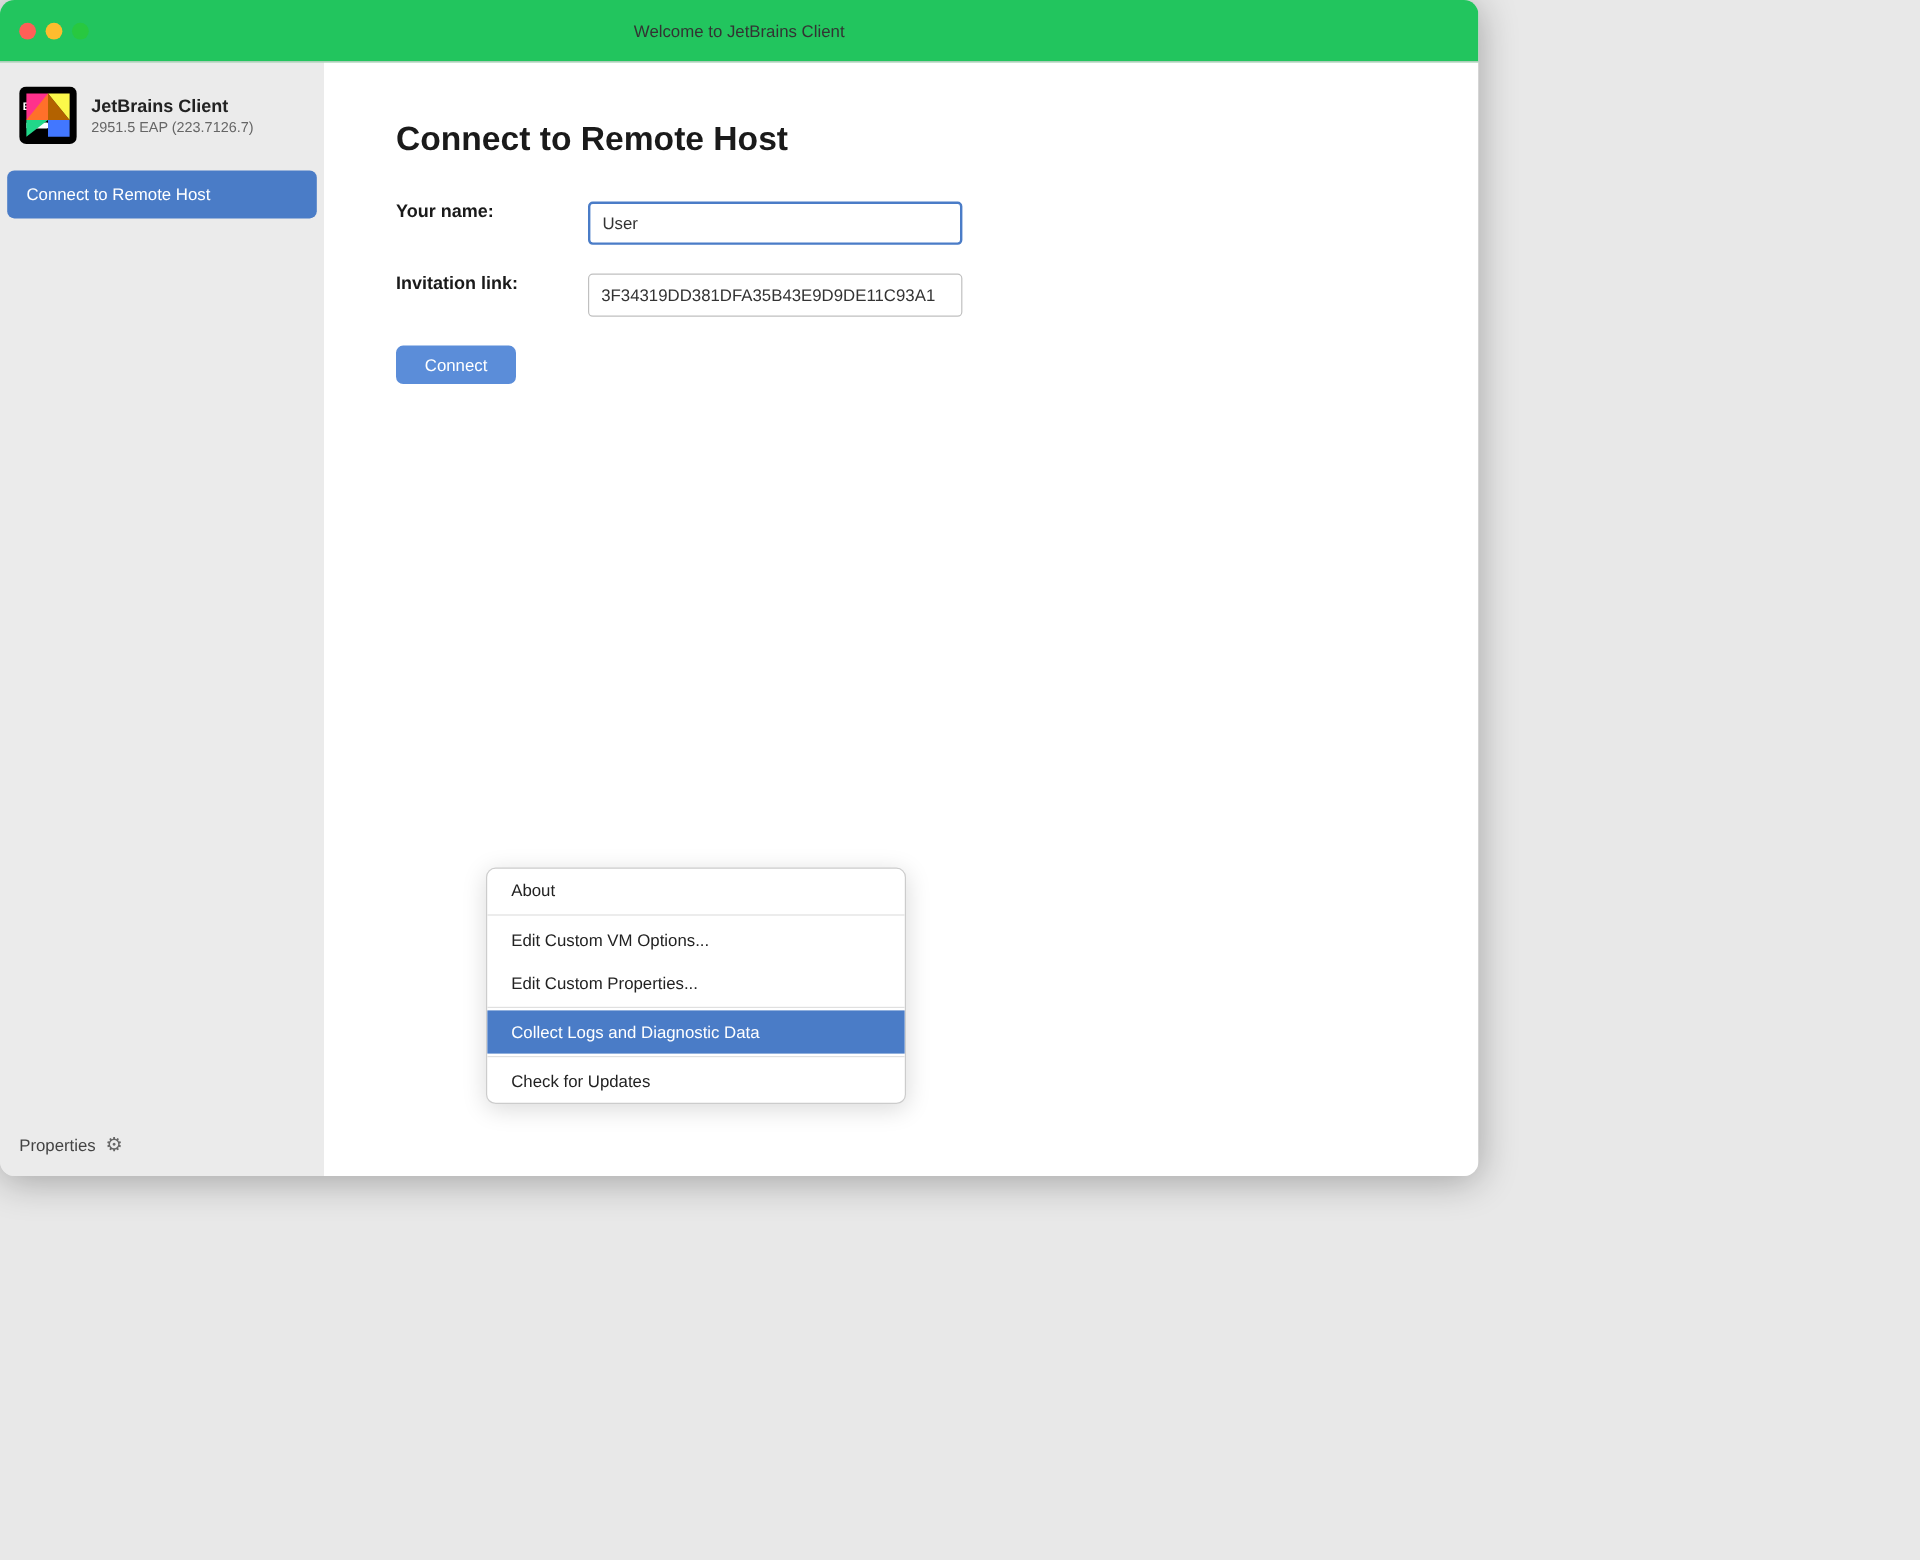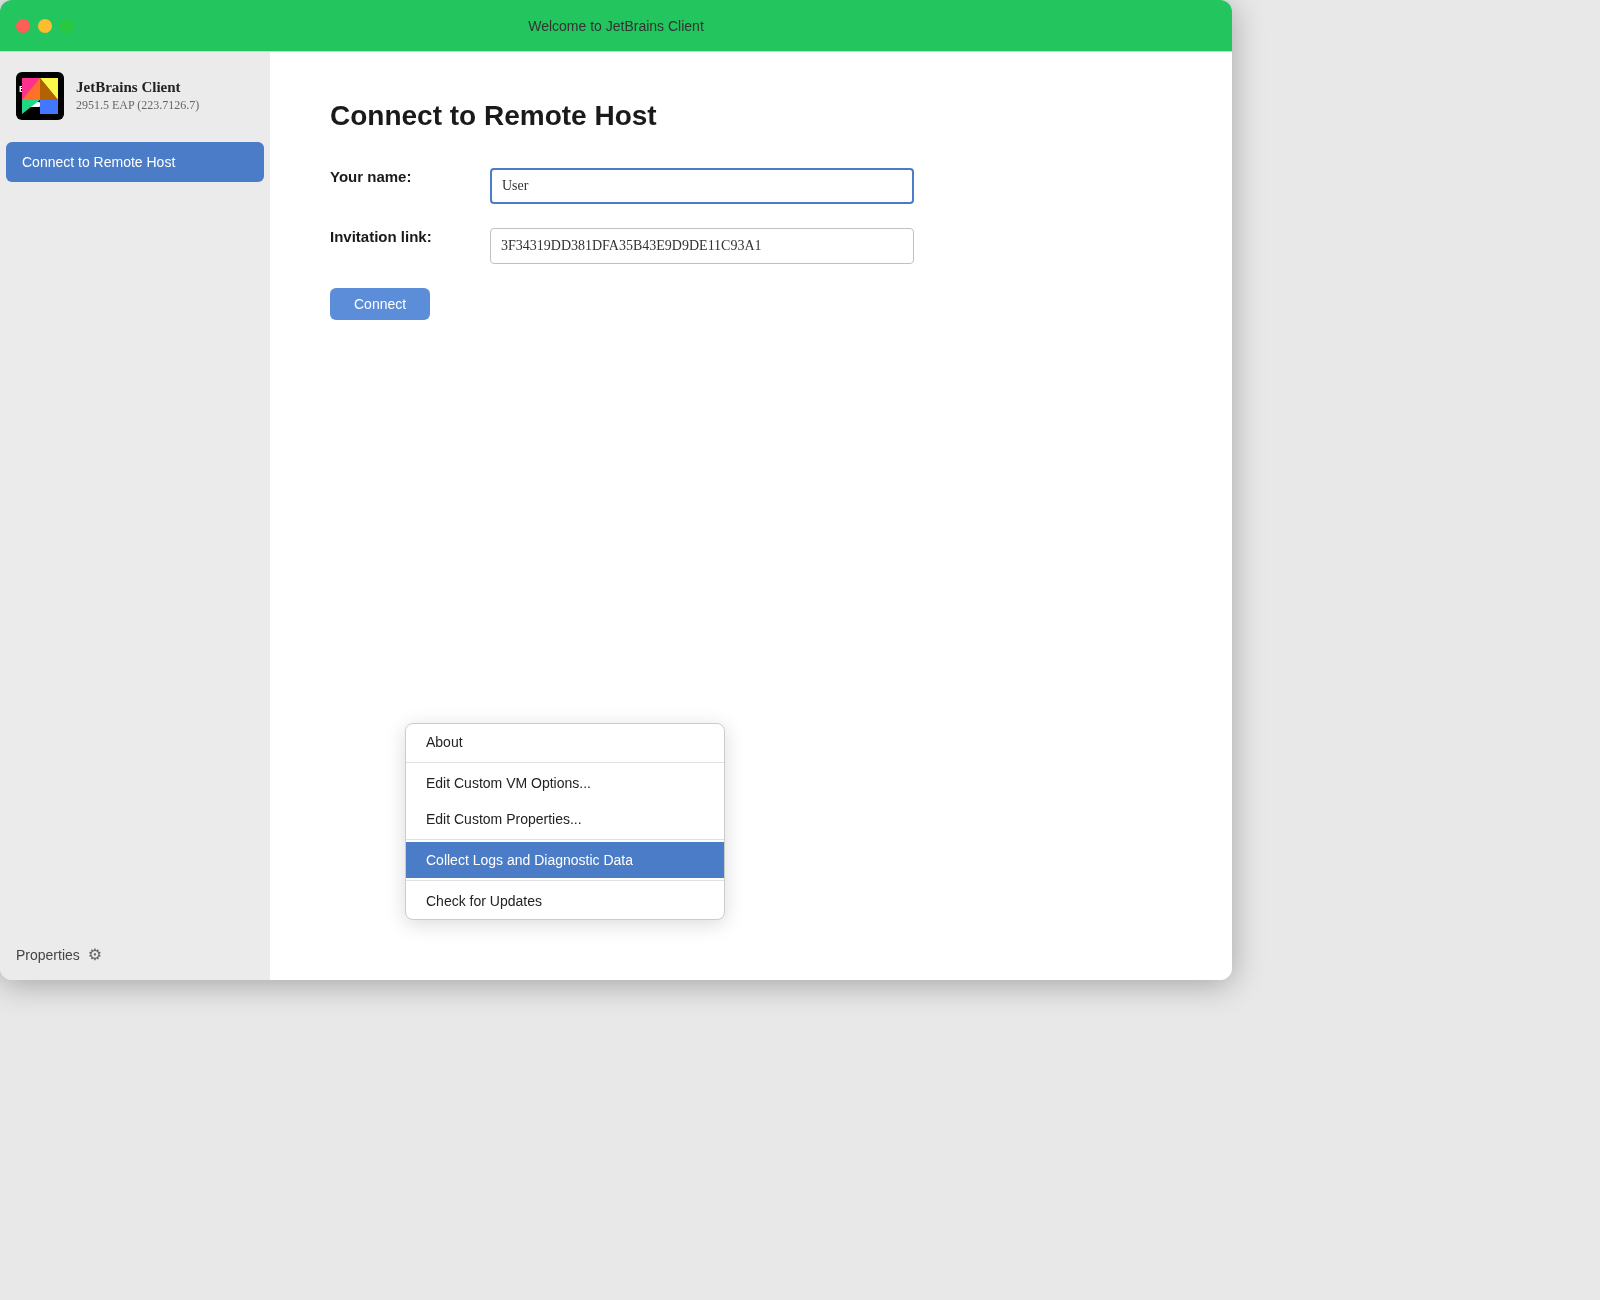--- a/index.html
+++ b/index.html
@@ -74,21 +74,20 @@
 
     .app-logo {
       width: 48px;
       height: 48px;
       flex-shrink: 0;
     }
 
     .app-info {
       display: flex;
       flex-direction: column;
-      font-family: Liberation Serif, serif;
     }
 
     .app-name {
       font-size: 15px;
       font-weight: 600;
       color: #222;
     }
 
     .app-version {
       font-size: 12px;
@@ -155,30 +154,29 @@
 
     .form-label {
       font-size: 15px;
       font-weight: 600;
       color: #1a1a1a;
       width: 160px;
       flex-shrink: 0;
     }
 
     .form-input {
-      width: 424px;
+      width: 312px;
       height: 36px;
       border: 2px solid #4a7cc7;
       border-radius: 4px;
       padding: 0 10px;
       font-size: 14px;
       color: #333;
       outline: none;
       background: #fff;
-      font-family: Liberation Serif, serif;
     }
 
     .form-input.no-focus {
       border: 1px solid #c0c0c0;
     }
 
     .connect-button {
       margin-top: 0;
       padding: 8px 24px;
       background: #5b8dd9;
@@ -188,21 +186,21 @@
       font-size: 14px;
       cursor: pointer;
       font-family: inherit;
     }
 
     
     .context-menu {
       position: absolute;
       left: 135px;
       bottom: 60px;
-      width: 320px;
+      width: 350px;
       background: #fff;
       border: 1px solid #ccc;
       border-radius: 8px;
       box-shadow: 0 4px 20px rgba(0,0,0,0.15);
       overflow: hidden;
       z-index: 100;
     }
 
     .context-menu-item {
       padding: 10px 20px;

